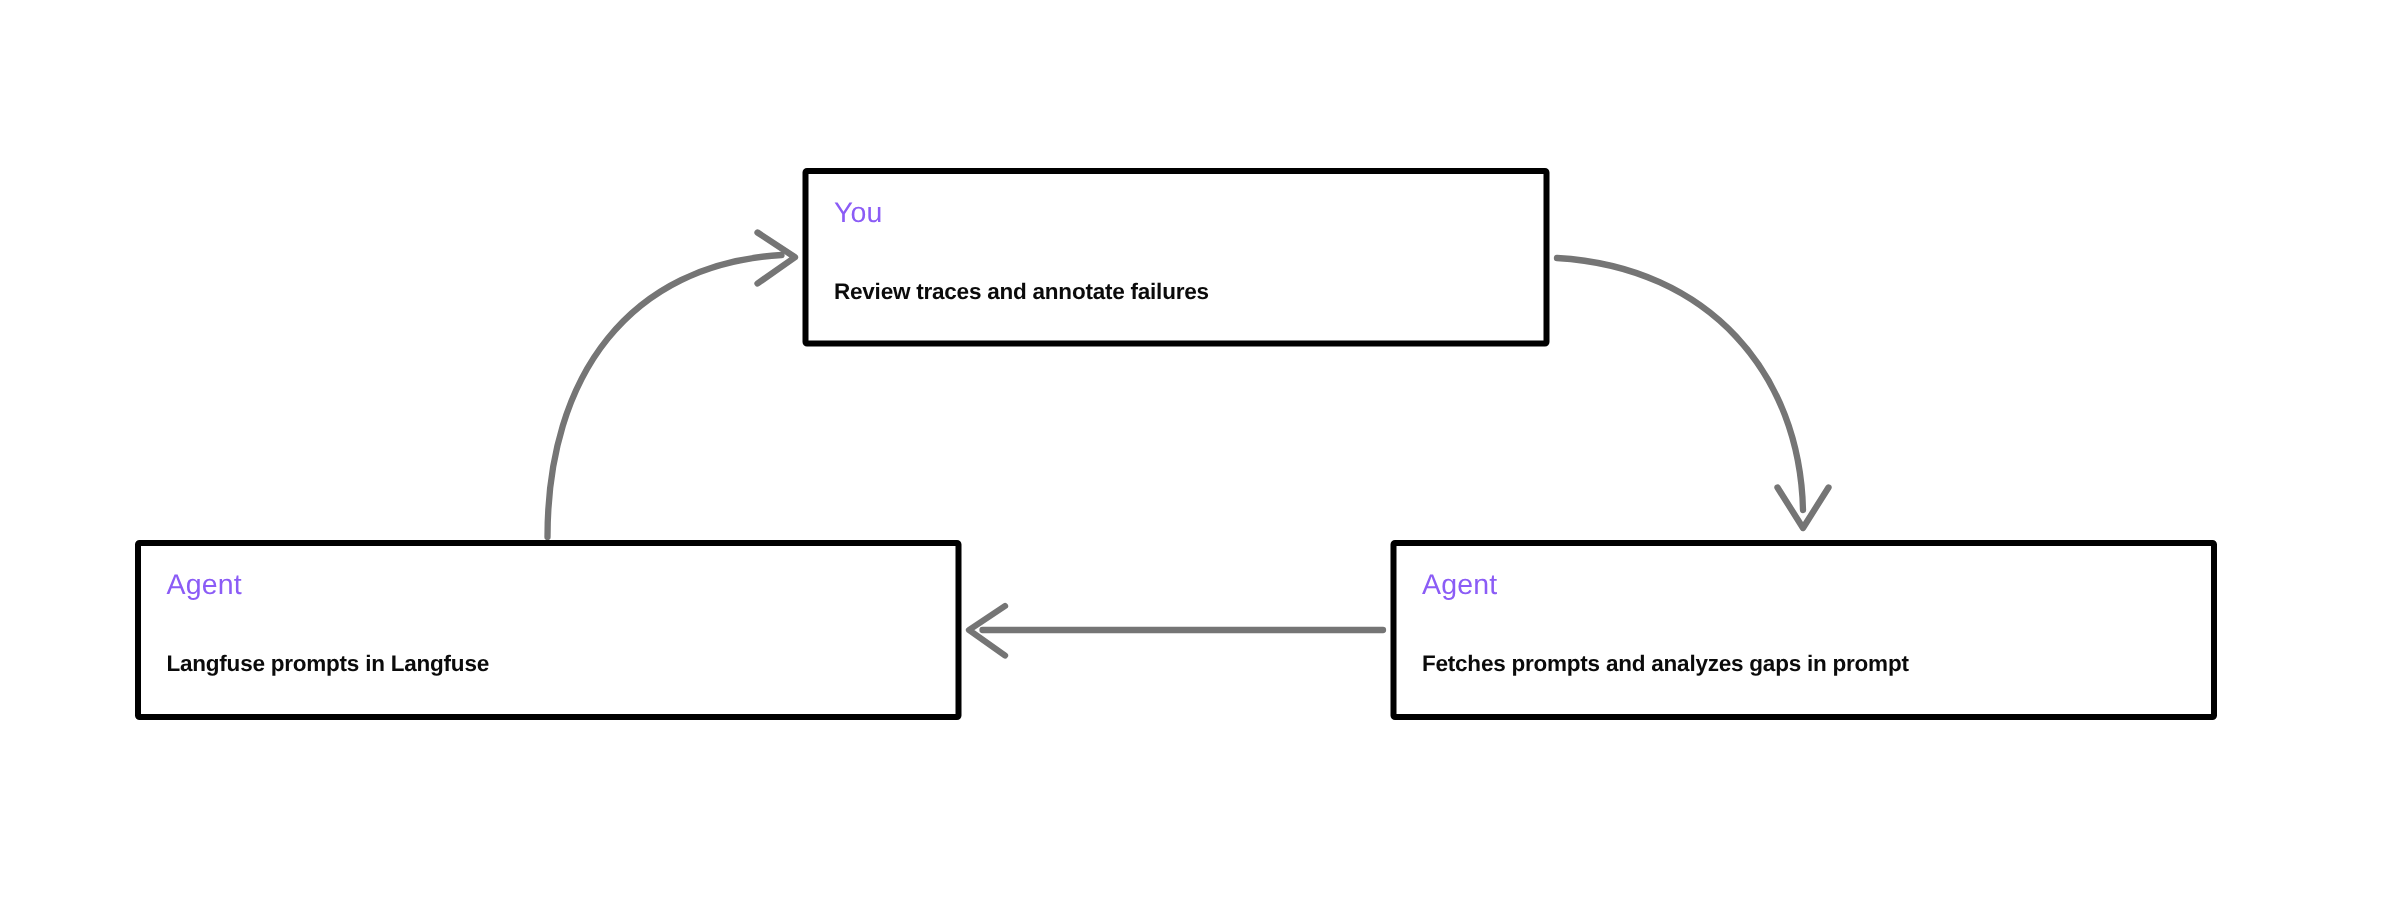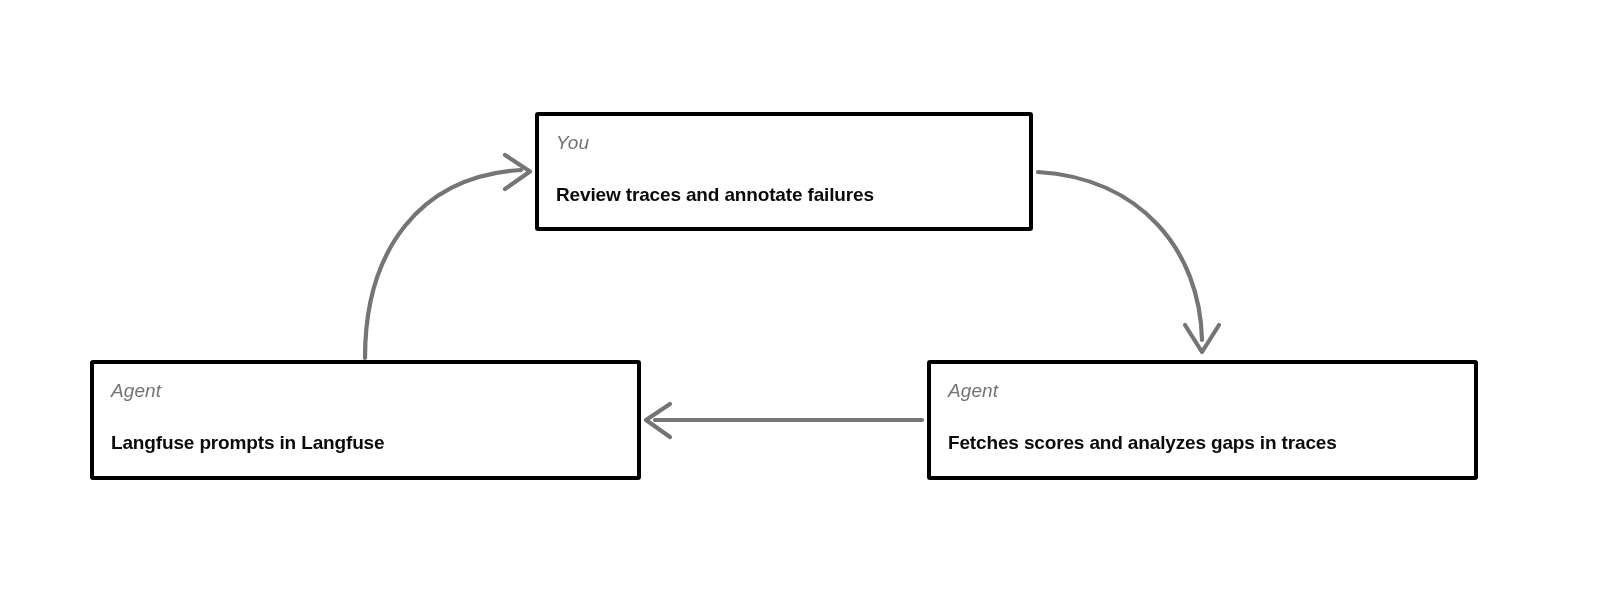--- a/index.html
+++ b/index.html
@@ -28,30 +28,29 @@
   }
   .node {
     position: absolute;
     box-sizing: border-box;
     background: #ffffff;
     border: 4px solid #000000;
     border-radius: 3px;
     padding: 16px 17px 0 17px;
   }
   .node-role {
-    font-style: italic;
     font-weight: 400;
     font-size: 19px;
     line-height: 22px;
-    color: #737373;
+    color: #8b5cf6;
     letter-spacing: 0.1px;
   }
   .node-title {
     font-weight: 700;
-    font-size: 19px;
+    font-size: 15px;
     line-height: 24px;
     color: #0b0b0b;
     margin-top: 29px;
     letter-spacing: -0.15px;
     white-space: nowrap;
   }
   #node-you      { left: 535px; top: 112px;  width: 498px; height: 119px; }
   #node-updates  { left: 90px;  top: 360px;  width: 551px; height: 120px; }
   #node-fetches  { left: 927px; top: 360px;  width: 551px; height: 120px; }
 </style>
@@ -83,16 +82,16 @@
     <div class="node-title">Review traces and annotate failures</div>
   </div>
 
   <div class="node" id="node-updates">
     <div class="node-role">Agent</div>
     <div class="node-title">Langfuse prompts in Langfuse</div>
   </div>
 
   <div class="node" id="node-fetches">
     <div class="node-role">Agent</div>
-    <div class="node-title">Fetches scores and analyzes gaps in traces</div>
+    <div class="node-title">Fetches prompts and analyzes gaps in prompt</div>
   </div>
 
 </div>
 
 </body></html>

